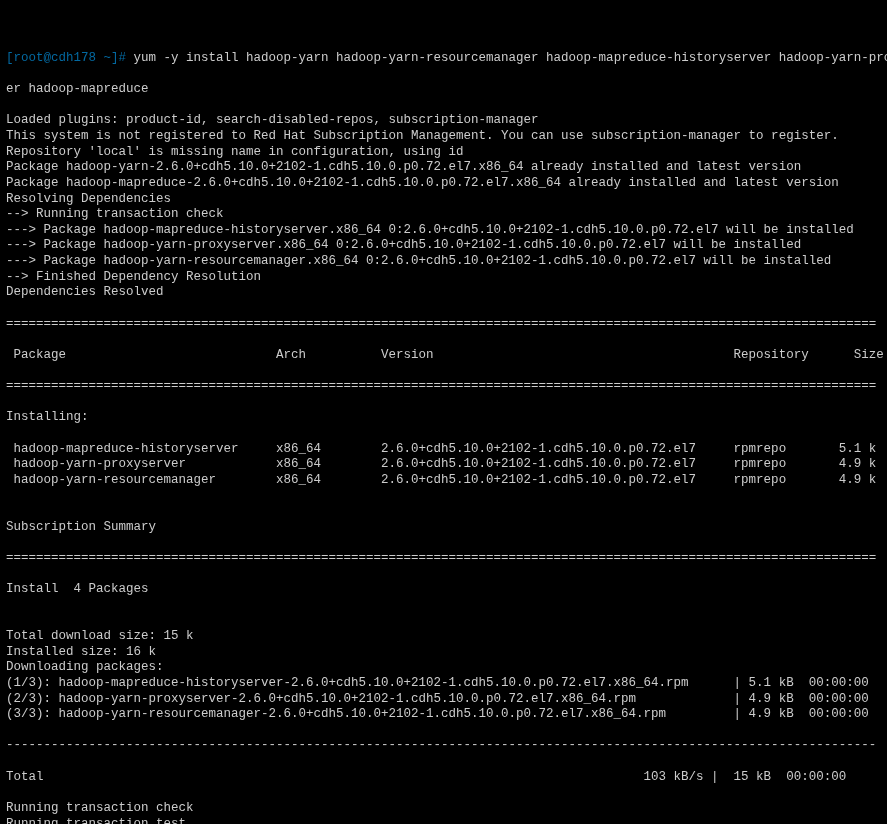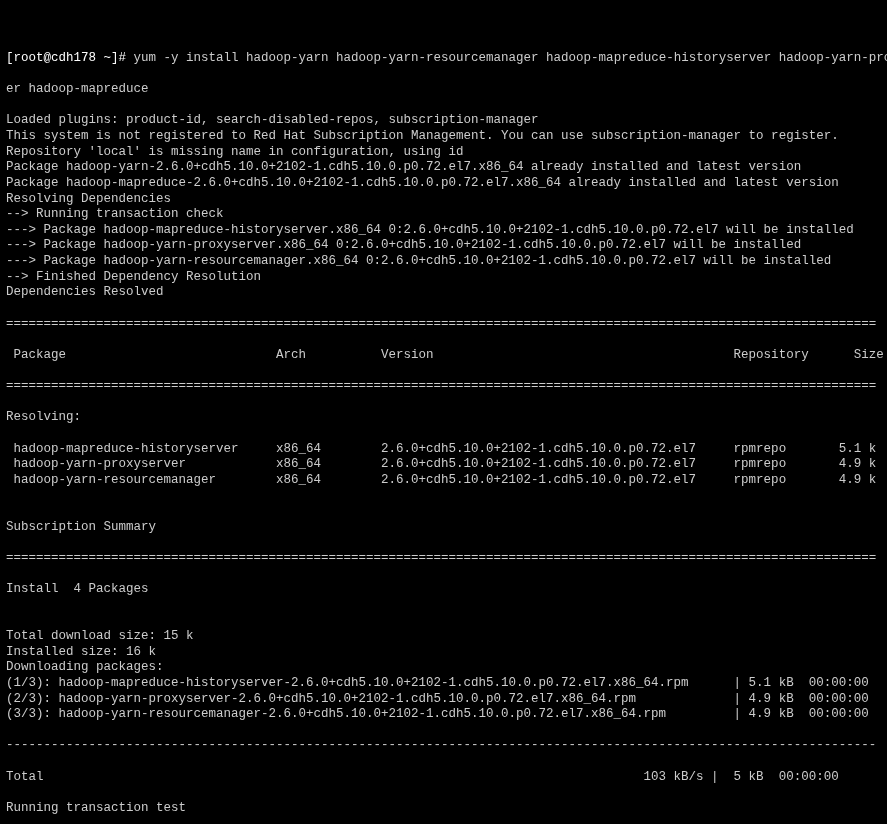--- a/index.html
+++ b/index.html
@@ -7,44 +7,44 @@
     color: #ccc;
     font-family: "Consolas", "Courier New", monospace;
     font-size: 12.5px;
     line-height: 1.25;
     margin: 0;
     padding: 4px 6px;
     white-space: pre;
     width: 887px;
     box-sizing: border-box;
   }
-  .prompt-user { color: #ffffff; }
+  .prompt-user { color: #0369a1; }
   .line { display: block; }
 </style>
 </head>
 <body>
 
 
 <span class="line"><span class="prompt-user">[root@cdh178 ~]#</span> <span>yum -y install hadoop-yarn hadoop-yarn-resourcemanager hadoop-mapreduce-historyserver hadoop-yarn-proxyserv</span></span>
 <span class="line">er hadoop-mapreduce</span>
 <div id="pre-lines"><span class="line">Loaded plugins: product-id, search-disabled-repos, subscription-manager</span><span class="line">This system is not registered to Red Hat Subscription Management. You can use subscription-manager to register.</span><span class="line">Repository 'local' is missing name in configuration, using id</span><span class="line">Package hadoop-yarn-2.6.0+cdh5.10.0+2102-1.cdh5.10.0.p0.72.el7.x86_64 already installed and latest version</span><span class="line">Package hadoop-mapreduce-2.6.0+cdh5.10.0+2102-1.cdh5.10.0.p0.72.el7.x86_64 already installed and latest version</span><span class="line">Resolving Dependencies</span><span class="line">--&gt; Running transaction check</span><span class="line">---&gt; Package hadoop-mapreduce-historyserver.x86_64 0:2.6.0+cdh5.10.0+2102-1.cdh5.10.0.p0.72.el7 will be installed</span><span class="line">---&gt; Package hadoop-yarn-proxyserver.x86_64 0:2.6.0+cdh5.10.0+2102-1.cdh5.10.0.p0.72.el7 will be installed</span><span class="line">---&gt; Package hadoop-yarn-resourcemanager.x86_64 0:2.6.0+cdh5.10.0+2102-1.cdh5.10.0.p0.72.el7 will be installed</span><span class="line">--&gt; Finished Dependency Resolution</span><span class="line"></span><span class="line">Dependencies Resolved</span><span class="line"></span></div>
 <span class="line">====================================================================================================================</span>
 <span class="line"> Package                            Arch          Version                                        Repository      Size</span>
 <span class="line">====================================================================================================================</span>
-<span class="line">Resolving:</span>
+<span class="line">Installing:</span>
 <div id="pkg-rows"><span class="line"> hadoop-mapreduce-historyserver     x86_64        2.6.0+cdh5.10.0+2102-1.cdh5.10.0.p0.72.el7     rpmrepo       5.1 k</span><span class="line"> hadoop-yarn-proxyserver            x86_64        2.6.0+cdh5.10.0+2102-1.cdh5.10.0.p0.72.el7     rpmrepo       4.9 k</span><span class="line"> hadoop-yarn-resourcemanager        x86_64        2.6.0+cdh5.10.0+2102-1.cdh5.10.0.p0.72.el7     rpmrepo       4.9 k</span></div>
 <span class="line"></span>
 <span class="line">Subscription Summary</span>
 <span class="line">====================================================================================================================</span>
 <span class="line">Install  4 Packages</span>
 <span class="line"></span>
 <div id="dl-lines"><span class="line">Total download size: 15 k</span><span class="line">Installed size: 16 k</span><span class="line">Downloading packages:</span><span class="line">(1/3): hadoop-mapreduce-historyserver-2.6.0+cdh5.10.0+2102-1.cdh5.10.0.p0.72.el7.x86_64.rpm      | 5.1 kB  00:00:00</span><span class="line">(2/3): hadoop-yarn-proxyserver-2.6.0+cdh5.10.0+2102-1.cdh5.10.0.p0.72.el7.x86_64.rpm             | 4.9 kB  00:00:00</span><span class="line">(3/3): hadoop-yarn-resourcemanager-2.6.0+cdh5.10.0+2102-1.cdh5.10.0.p0.72.el7.x86_64.rpm         | 4.9 kB  00:00:00</span></div>
 <span class="line">--------------------------------------------------------------------------------------------------------------------</span>
-<span class="line">Total                                                                                103 kB/s |  5 kB  00:00:00</span>
-<div id="tx-lines"><span class="line">Running transaction test</span></div>
+<span class="line">Total                                                                                103 kB/s |  15 kB  00:00:00</span>
+<div id="tx-lines"><span class="line">Running transaction check</span><span class="line">Running transaction test</span></div>
 <span class="line"></span>
 
 
 <span class="line"></span>
 
 
 
 
 
 </body></html>

